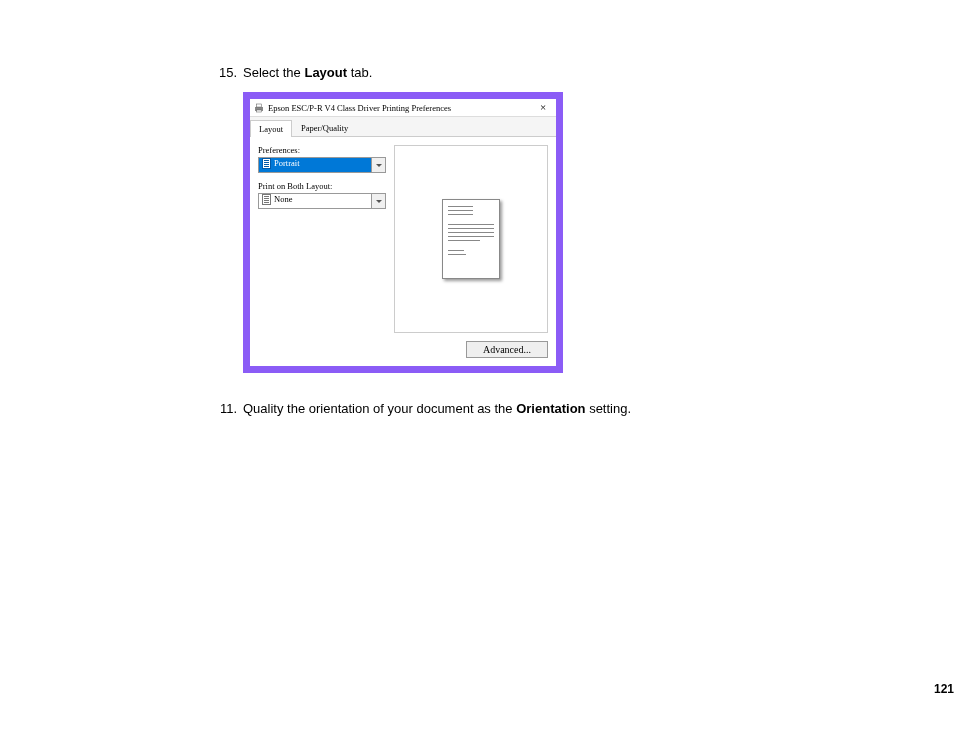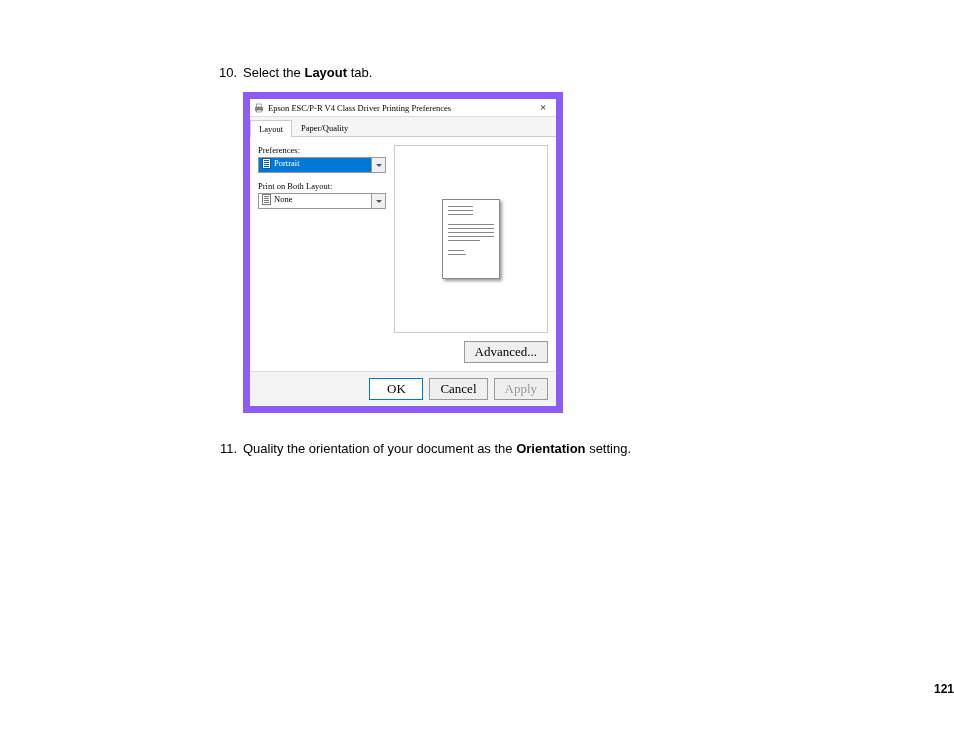--- a/index.html
+++ b/index.html
@@ -156,22 +156,22 @@
   .pline.short { width:55%; }
   .pline.med { width:70%; }
   .spacer6 { height:6px; }
   .advanced-row {
     display:flex; justify-content:flex-end;
     padding: 4px 8px 8px 0;
   }
   .btn {
     border:1px solid #999;
     background:#efefef;
-    font-size:13px;
-    padding:2px 10px;
+    font-size:10px;
+    padding:2px 16px;
     min-width:54px;
     text-align:center;
     cursor:pointer;
   }
   .footer-outer {
     border-top: 1px solid #ddd;
     background: #f3f3f3;
     padding: 6px 8px;
     display: flex;
     justify-content: flex-end;
@@ -187,21 +187,21 @@
     font-weight:bold;
     font-size:12px;
   }
 </style>
 </head>
 <body>
 
 <div class="page">
 
   <div class="step">
-    <div class="step-num">10.</div>
+    <div class="step-num">15.</div>
     <div class="step-text">
       <span>Select the </span><b>Layout</b><span> tab.</span>
     </div>
   </div>
 
   <div class="dialog-wrap">
     <div class="dialog">
       <div class="titlebar">
         <span class="icon">
           <svg viewBox="0 0 10 10" width="10" height="10">
@@ -253,25 +253,20 @@
             <div class="pline med"></div>
             <div class="spacer6"></div>
             <div class="pline short" style="width:35%"></div>
             <div class="pline short" style="width:40%"></div>
           </div>
         </div>
       </div>
       <div class="advanced-row">
         <div class="btn">Advanced...</div>
       </div>
-      <div class="footer-outer">
-        <div class="btn primary">OK</div>
-        <div class="btn">Cancel</div>
-        <div class="btn disabled">Apply</div>
-      </div>
     </div>
   </div>
 
   <div class="step">
     <div class="step-num">11.</div>
     <div class="step-text">
       <span>Quality the orientation of your document as the </span><b>Orientation</b><span> setting.</span>
     </div>
   </div>
 

